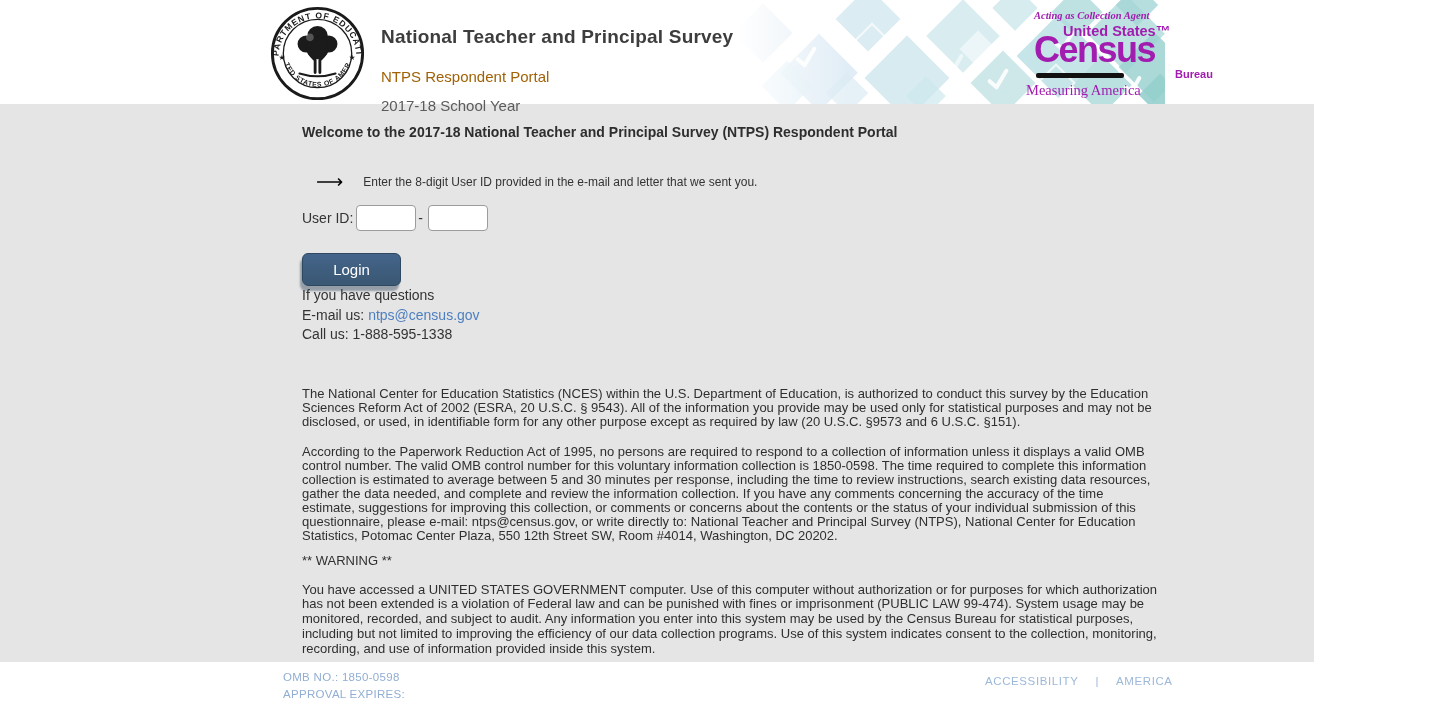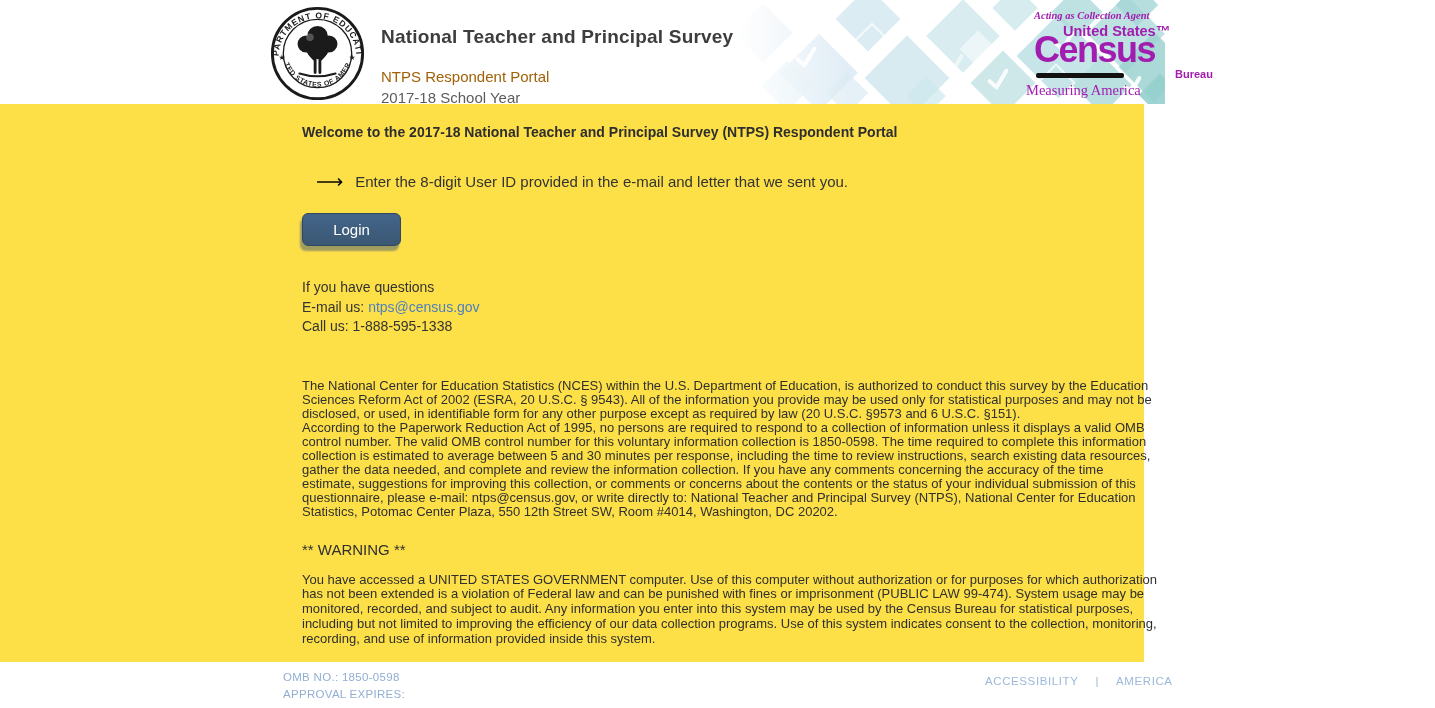--- a/index.html
+++ b/index.html
@@ -7,47 +7,47 @@
   body { font-family:"Liberation Sans", sans-serif; background:#ffffff; color:#3a3a3a; }
   .page { position:relative; width:1435px; height:708px; }
 
   
   .header { position:relative; width:1435px; height:104px; background:#ffffff; }
   .pattern-strip { position:absolute; left:737px; top:0; width:428px; height:104px; overflow:hidden; }
   .seal { position:absolute; left:270px; top:6px; width:95px; height:95px; }
   .titles { position:absolute; left:381px; top:26px; }
   .app-title { font-size:19px; font-weight:bold; color:#3d3d3d; letter-spacing:0.2px; }
   .app-subtitle { font-size:15px; color:#a16207; margin-top:20px; }
-  .app-year { font-size:15px; color:#5c5c5c; margin-top:4px; }
+  .app-year { font-size:15px; color:#5c5c5c; margin-top:12px; }
 
   
   .census-logo { position:absolute; left:1026px; top:10px; width:150px; height:88px; color:#a21caf; }
   .census-acting { position:absolute; left:8px; top:0; font-family:"Liberation Serif", serif; font-style:italic; font-size:10.5px; font-weight:bold; white-space:nowrap; }
   .census-us { position:absolute; left:37px; top:13px; font-size:14.5px; font-weight:bold; white-space:nowrap; }
   .census-word { position:absolute; left:8px; top:22px; font-size:36px; font-weight:bold; letter-spacing:-1.5px; line-height:1; }
   .census-bar { position:absolute; left:10px; top:63px; width:88px; height:5px; background:#111; border-radius:2px; }
   .census-bureau { position:absolute; left:102px; top:58px; font-size:11px; font-weight:bold;padding-left:47px; }
   .census-measuring { position:absolute; left:0px; top:72px; font-family:"Liberation Serif", serif; font-size:14.5px; white-space:nowrap; }
 
   
-  .main { width:1144px; height:558px; background:#fde047; padding:20px 14px 0 302px; }
+  .main { width:1314px; height:558px; background:#e5e5e5; padding:20px 14px 0 302px; }
   .welcome { font-size:14px; font-weight:bold; color:#2e2e2e; }
   .instruction-row { margin-top:32px; margin-left:14px; display:flex; align-items:center; }
   .arrow-glyph { font-size:19px; color:#000; line-height:1; }
-  .instruction-text { font-size:15px; margin-left:12px; color:#333; }
+  .instruction-text { font-size:12px; margin-left:20px; color:#333; }
   .userid-row { margin-top:14px; display:flex; align-items:center; }
   .userid-label { font-size:14px; color:#333; }
   .userid-input { width:60px; height:26px; border:1px solid #9c9c9c; border-radius:4px; background:#fff; margin-left:3px; font-size:14px; padding:0 6px; outline:none; }
   .userid-sep { font-size:14px; color:#333; margin:0 2px; }
   .login-btn { margin-top:22px; width:99px; height:33px; background:linear-gradient(#44648a,#3a5873); border:1px solid #2d4860; border-radius:6px; color:#fff; font-size:15px; font-family:"Liberation Sans",sans-serif; cursor:pointer; box-shadow:-2px 5px 2px rgba(84,101,117,0.55); }
-  .questions { margin-top:32px; font-size:14px; line-height:19.5px; color:#333; }
+  .questions { font-size:14px; line-height:19.5px; color:#333; }
   .email-link { color:#4d7fc0; cursor:pointer; }
   .legal { margin-top:42px; width:856px; font-size:13px; line-height:14px; color:#2f2f2f; }
-  .legal p + p { }
-  .warning-head { margin-top:22px; font-size:15px; color:#2f2f2f; }
+  .legal p + p { margin-top:16px; }
+  .warning-head { margin-top:10px; font-size:13px; color:#2f2f2f; }
   .warning-text { margin-top:15px; width:860px; font-size:13px; line-height:14.8px; color:#2f2f2f; }
 
   
   .footer { position:relative; width:1435px; height:46px; background:#ffffff; }
   .footer-omb { position:absolute; left:283px; top:7px; font-size:11.5px; line-height:17px; color:#92aed3; letter-spacing:0.3px; }
   .footer-links { position:absolute; left:985px; top:13px; font-size:11.5px; color:#9db8d9; letter-spacing:0.6px; display:flex; align-items:center; }
   .footer-link { color:#9db8d9; text-decoration:none; cursor:pointer; }
   .footer-pipe { margin:0 17px; color:#9db8d9; }
 </style>
 </head>
@@ -146,20 +146,26 @@
 
   <div class="main">
 
     <div class="welcome">Welcome to the 2017-18 National Teacher and Principal Survey (NTPS) Respondent Portal</div>
 
     <div class="instruction-row">
       <span class="arrow-glyph">⟶</span>
       <span class="instruction-text">Enter the 8-digit User ID provided in the e-mail and letter that we sent you.</span>
     </div>
 
+    <div class="userid-row">
+      <span class="userid-label">User ID:</span>
+      <input class="userid-input" type="text" value="" style="">
+      <span class="userid-sep">-</span>
+      <input class="userid-input" type="text" value="" style="">
+    </div>
 
     <button class="login-btn">Login</button>
 
     <div class="questions">
       <div>If you have questions</div>
       <div>
         <span>E-mail us: </span><a class="email-link">ntps@census.gov</a>
       </div>
       <div>Call us: 1-888-595-1338</div>
     </div>

